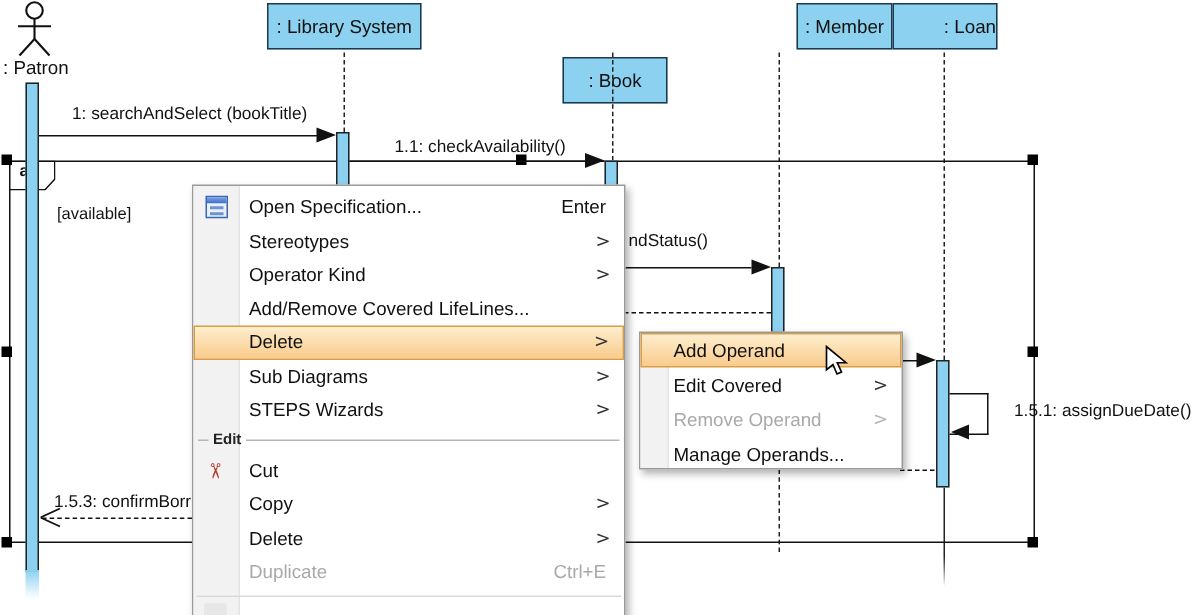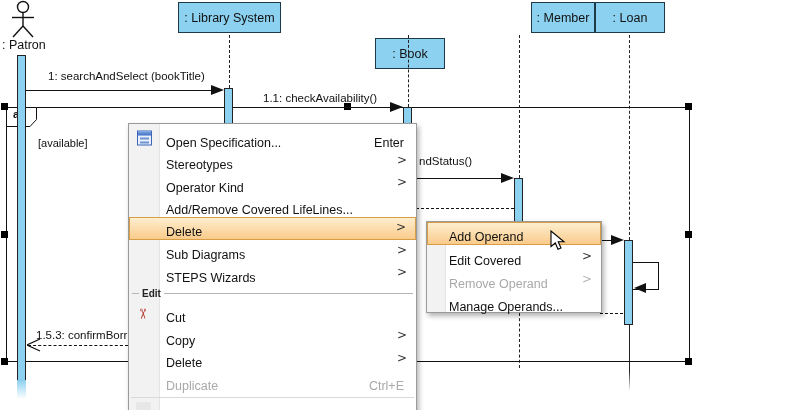--- a/index.html
+++ b/index.html
@@ -26,21 +26,21 @@
            border-top:1px solid #111;border-right:1px solid #111;border-bottom:1px solid #111;}
   .clip-label{overflow:hidden;}
   
   .menu{position:absolute;background:#fff;border:1px solid #9a9a9a;box-shadow:2px 3px 5px rgba(0,0,0,.3);
         box-sizing:border-box;font-size:12.5px;}
   #main-menu{left:128px;top:123px;width:289px;height:292px;padding-top:3px;z-index:10;}
   #sub-menu{left:426px;top:221px;width:176px;height:92px;z-index:20;}
   .menu-gutter{position:absolute;left:0;top:0;bottom:0;background:#f2f2f3;border-right:1px solid #e4e4e6;}
   #main-menu .menu-gutter{width:30px;}
   #sub-menu .menu-gutter{width:18px;}
-  .menu-row{position:relative;display:flex;align-items:flex-end;height:22.5px;box-sizing:border-box;z-index:1;}
+  .menu-row{position:relative;display:flex;align-items:center;height:22.5px;box-sizing:border-box;z-index:1;}
   #main-menu .menu-row{padding-left:37px;}
   #sub-menu .menu-row{height:23px;padding-left:22px;}
   .menu-row.hl{background:linear-gradient(180deg,#FDEECE,#FACB8B);border:1px solid #D89E45;}
   #main-menu .menu-row.hl{padding-left:36px;}
   #sub-menu .menu-row.hl{padding-left:21px;}
   .menu-row.disabled{color:#a9a9a9;}
   .mi-shortcut{margin-left:auto;padding-right:12px;}
   .mi-arrow{position:absolute;right:9px;top:50%;transform:translateY(-54%);font-size:12px;color:#333;
             font-family:"DejaVu Sans",sans-serif;}
   .menu-row.disabled .mi-arrow{color:#b5b5b5;}
@@ -73,21 +73,21 @@
 
   <div class="head-box" style="left:178px;width:103px;">
     <span>: Library System</span>
   </div>
   <div class="head-box" style="left:375px;width:70px;margin-top:36px;">
     <span>: Book</span>
   </div>
   <div class="head-box" style="left:483px;width:64px;margin-left:48px;">
     <span>: Member</span>
   </div>
-  <div class="head-box" style="left:595px;width:70px;">
+  <div class="head-box" style="left:595px;width:70px;justify-content:flex-end;">
     <span>: Loan</span>
   </div>
 
   <div class="lifeline" style="left:229px;top:35px;height:53px;"></div>
   <div class="lifeline" style="left:408px;top:35px;height:72px;"></div>
   <div class="lifeline" style="left:519px;top:35px;height:143px;"></div>
   <div class="lifeline" style="left:519px;top:313px;height:55px;"></div>
   <div class="lifeline" style="left:629px;top:35px;height:205px;"></div>
   <div class="lifeline fade" style="left:629px;top:325px;height:65px;"></div>
 
@@ -125,20 +125,21 @@
   <div class="msg-line" style="left:415px;top:178px;width:86px;"></div>
   <div class="arr-r" style="left:501px;top:173px;"></div>
 
   <div class="msg-line ret" style="left:416px;top:208px;width:98px;"></div>
 
   <div class="msg-line" style="left:600px;top:240px;width:12px;"></div>
   <div class="arr-r" style="left:611px;top:235px;"></div>
 
   <div class="selfmsg"></div>
   <div class="arr-l" style="left:634px;top:283px;"></div>
+  <div class="msg-label" style="left:676px;top:268px;">1.5.1: assignDueDate()</div>
 
   <div class="msg-line ret" style="left:600px;top:313px;width:23px;"></div>
 
   <div class="msg-label clip-label" style="left:36px;top:329px;width:92px;">1.5.3: confirmBorr</div>
   <div class="msg-line ret" style="left:28px;top:345px;width:100px;"></div>
   <svg style="position:absolute;left:27px;top:338px;" width="14" height="14" viewBox="0 0 14 14">
     <path d="M13,1 L0,7 L13,13" fill="none" stroke="#111" stroke-width="1.2"></path>
   </svg>
 
   <div class="menu" id="main-menu">

